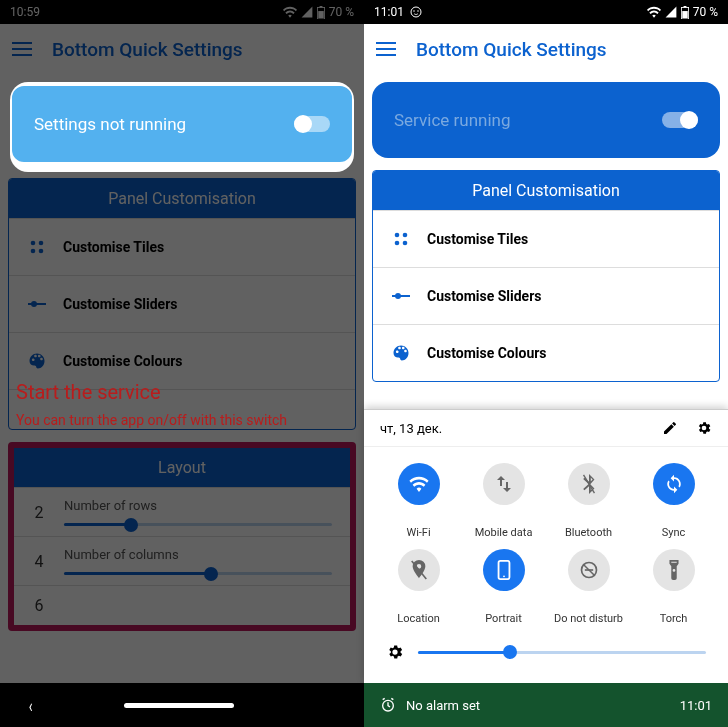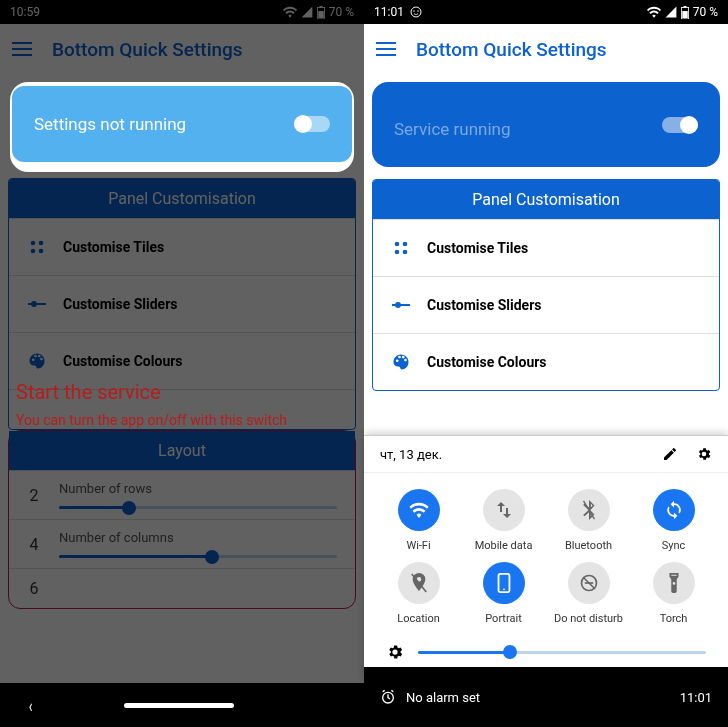--- a/index.html
+++ b/index.html
@@ -14,27 +14,27 @@
   .content { padding: 8px; position: relative; }
   .service-card { border-radius: 16px; padding: 28px 22px; display: flex; justify-content: space-between; align-items: center; color: #fff; font-size: 17px; }
   .left .service-card { background: #53b1ef; border: 4px solid #fff; }
   .right .service-card { background: #0c62cf; }
   .switch { width: 36px; height: 16px; border-radius: 10px; position: relative; }
   .switch .thumb { width: 18px; height: 18px; border-radius: 50%; position: absolute; top: -1px; }
   .left .switch { background: rgba(255,255,255,0.5); }
   .left .switch .thumb { background: #fff; left: 0; }
   .right .switch { background: rgba(255,255,255,0.5); }
   .right .switch .thumb { background: #fff; right: 0; }
-  .right .service-card .lbl { color: #7aa9e0; margin-top: 9px; }
+  .right .service-card .lbl { color: #7aa9e0; }
   .panel-card { margin-top: 12px; border: 1px solid #0c62cf; border-radius: 4px; overflow: hidden; background: #fff; }
   .panel-head { background: #0c62cf; color: #fff; text-align: center; padding: 10px; font-size: 16px; }
   .panel-row { display: flex; align-items: center; gap: 16px; padding: 18px 18px; border-top: 1px solid #ddd; font-size: 14px; font-weight: bold; }
   .panel-row:first-of-type { border-top: none; }
   .picon { width: 20px; height: 20px; display: flex; align-items: center; justify-content: center; color: #0c62cf; }
-  .layout-card { border: 1px solid #be185d; border-radius: 12px; background: #fff; }
+  .layout-card { margin-top: 12px; border: 6px solid #be185d; border-radius: 4px; background: #fff; }
   .layout-head { background: #0c62cf; color: #fff; text-align: center; padding: 10px; font-size: 16px; }
   .layout-row { display: flex; align-items: center; padding: 10px 18px; border-top: 1px solid #ddd; gap: 18px; }
   .layout-row .num { width: 14px; text-align: center; color: #333; }
   .layout-row .col { flex: 1; }
   .layout-row .lbl { font-size: 13px; color: #555; margin-bottom: 10px; }
   .slider { height: 3px; background: #bcd4f0; position: relative; border-radius: 2px; }
   .slider .fill { height: 100%; background: #0c62cf; border-radius: 2px; }
   .slider .knob { width: 14px; height: 14px; background: #0c62cf; border-radius: 50%; position: absolute; top: -5.5px; transform: translateX(-50%); }
   .spotlight { position: absolute; top: 82px; left: 10px; right: 10px; height: 90px; border-radius: 18px; box-shadow: 0 0 0 2000px rgba(0,0,0,0.62); }
   .tutorial { position: absolute; top: 380px; left: 16px; right: 16px; color: #b91c1c; }
@@ -42,29 +42,29 @@
   .tutorial p { font-size: 14px; }
   .navbar { position: absolute; bottom: 0; left: 0; right: 0; height: 44px; background: #000; display: flex; align-items: center; justify-content: center; gap: 90px; }
   .navbar .back { color: #fff; font-size: 18px; transform: scaleX(0.7); }
   .navbar .pill { width: 110px; height: 5px; background: #fff; border-radius: 4px; }
   .navbar .sq { width: 12px; height: 12px; }
   
   .qs { position: absolute; bottom: 44px; left: 0; right: 0; background: #fff; border-top: 1px solid #ccc; padding: 0 0 12px 0; box-shadow: 0 -2px 8px rgba(0,0,0,0.2); }
   .qs-head { display: flex; justify-content: space-between; align-items: center; padding: 10px 16px; border-bottom: 1px solid #eee; font-size: 13px; }
   .qs-head .icons { display: flex; gap: 18px; }
   .qs-grid { display: grid; grid-template-columns: repeat(4,1fr); gap: 10px 0; padding: 16px 12px 8px 12px; }
-  .qs-tile { display: flex; flex-direction: column; align-items: center; gap: 8px; font-size: 11px; color: #333; }
+  .qs-tile { display: flex; flex-direction: column; align-items: center; gap: 21px; font-size: 11px; color: #333; }
   .qs-circ { width: 42px; height: 42px; border-radius: 50%; display: flex; align-items: center; justify-content: center; }
   .qs-circ.on { background: #1976f0; color: #fff; }
   .qs-circ.off { background: #e4e4e4; color: #666; }
   .qs-bright { display: flex; align-items: center; gap: 14px; padding: 10px 22px; }
   .qs-bright .track { flex: 1; height: 3px; background: #bcd4f0; position: relative; border-radius: 2px; }
   .qs-bright .fill { height:100%; background:#1976f0; border-radius:2px; width:32%; }
   .qs-bright .kn { width:14px; height:14px; background:#1976f0; border-radius:50%; position:absolute; top:-5.5px; left:32%; transform:translateX(-50%); }
-  .alarmbar { position: absolute; bottom: 0; left: 0; right: 0; height: 60px; background: #000000; color: #fff; display: flex; justify-content: space-between; align-items: center; padding: 0 16px; font-size: 13px; }
+  .alarmbar { position: absolute; bottom: 0; left: 0; right: 0; height: 44px; background: #14532d; color: #fff; display: flex; justify-content: space-between; align-items: center; padding: 0 16px; font-size: 13px; }
   .alarmbar .l { display: flex; align-items: center; gap: 10px; }
   svg { display: block; }
 </style>
 </head>
 <body>
 
 <div class="phone left">
   <div class="statusbar">
     <span>10:59</span>
     <span class="right">

